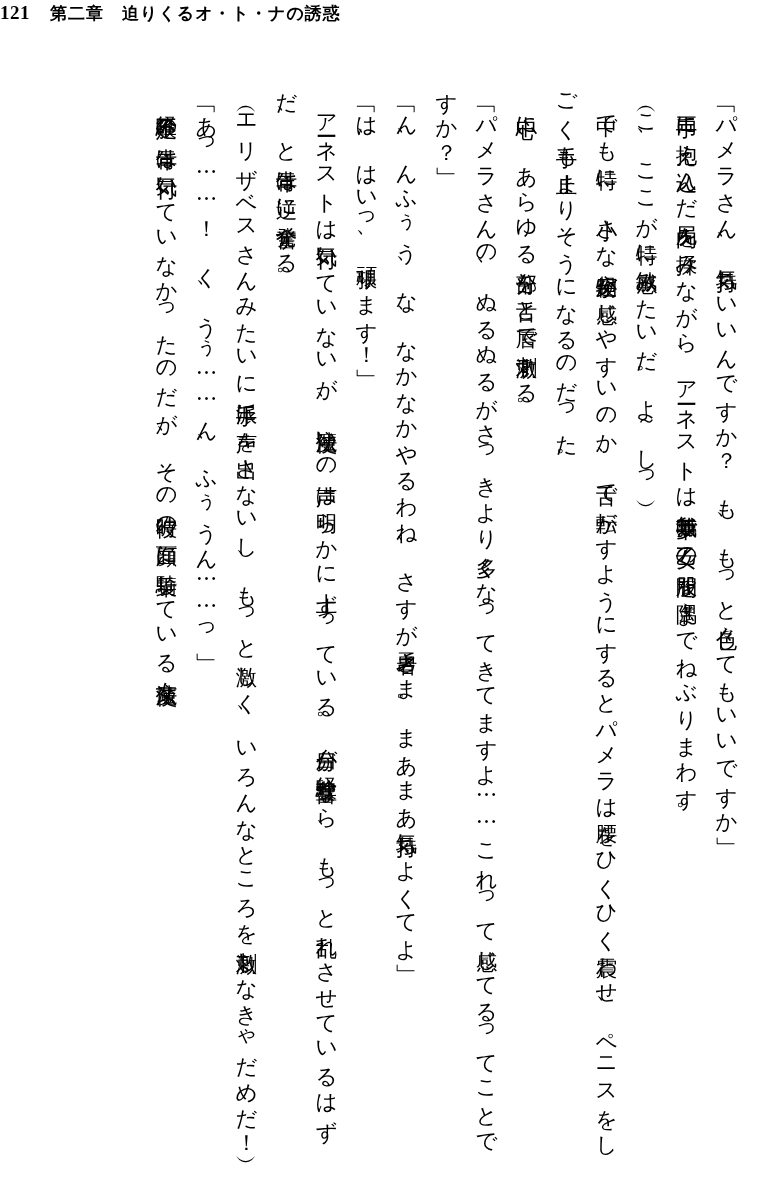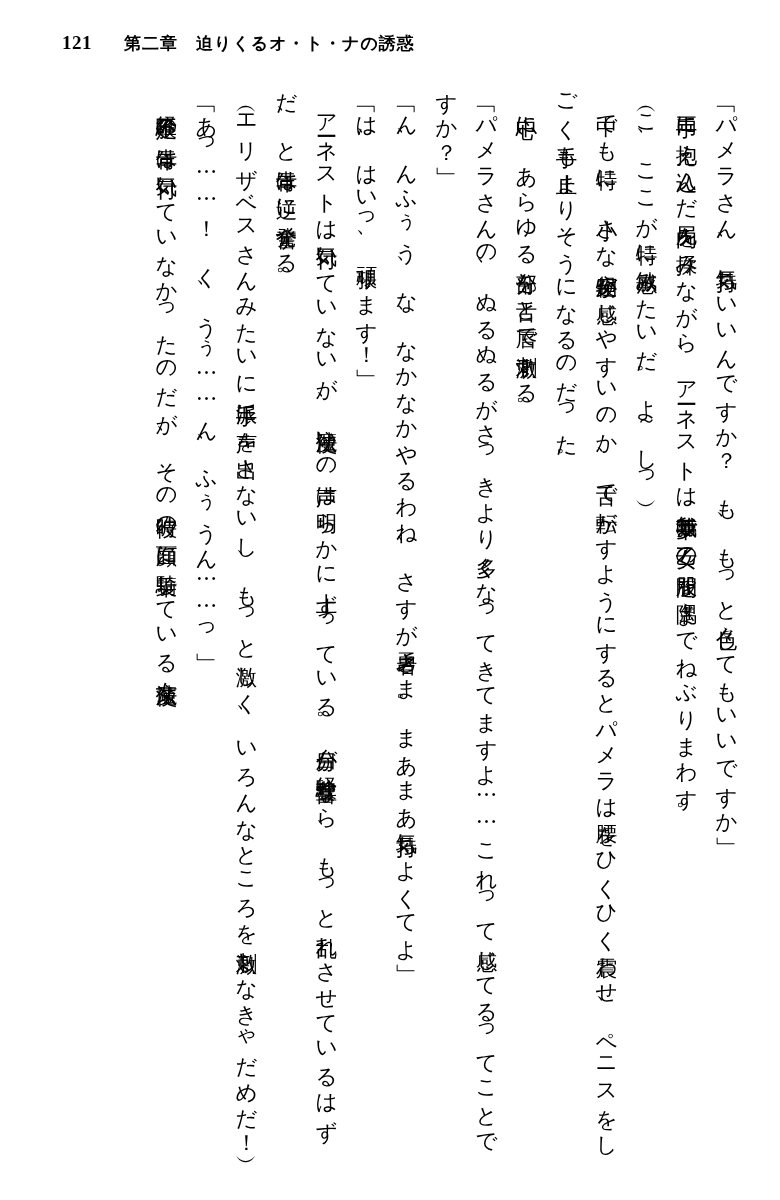--- a/index.html
+++ b/index.html
@@ -15,39 +15,38 @@
     position: relative;
     width: 780px;
     height: 1200px;
     background: #ffffff;
     overflow: hidden;
     box-sizing: border-box;
   }
   
   .header {
     position: absolute;
-    top: 26px;
+    top: 2px;
     left: 0;
     width: 780px;
     height: 34px;
     display: flex;
-    align-items: center;
+    align-items: flex-start;
     box-sizing: border-box;
-    padding-left: 62px;
   }
   .page-number {
     font-size: 19px;
     font-weight: bold;
     letter-spacing: 0.5px;
     font-family: "Liberation Serif", "DejaVu Serif", serif;
   }
   .chapter-title {
     font-size: 17px;
     font-weight: bold;
-    margin-left: 32px;
+    margin-left: 20px;
     letter-spacing: 1px;
     font-family: "DejaVu Serif", "Liberation Serif", serif;
   }
   
   .body-area {
     position: absolute;
     top: 78px;
     left: 34px;
     width: 712px;
     height: 1100px;

